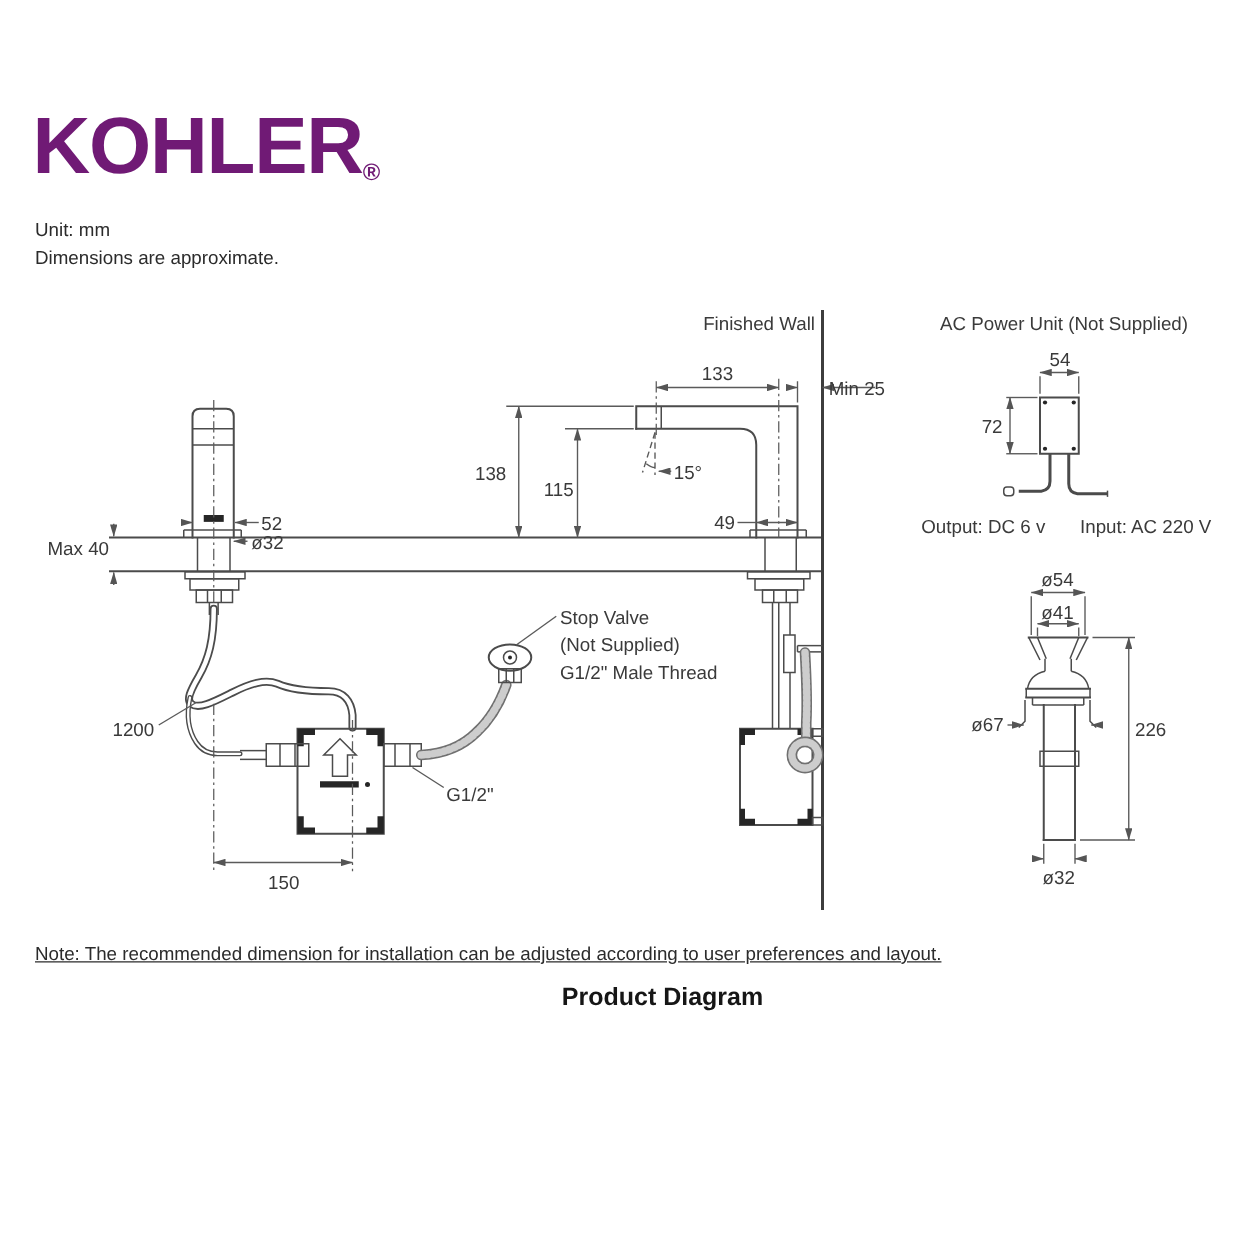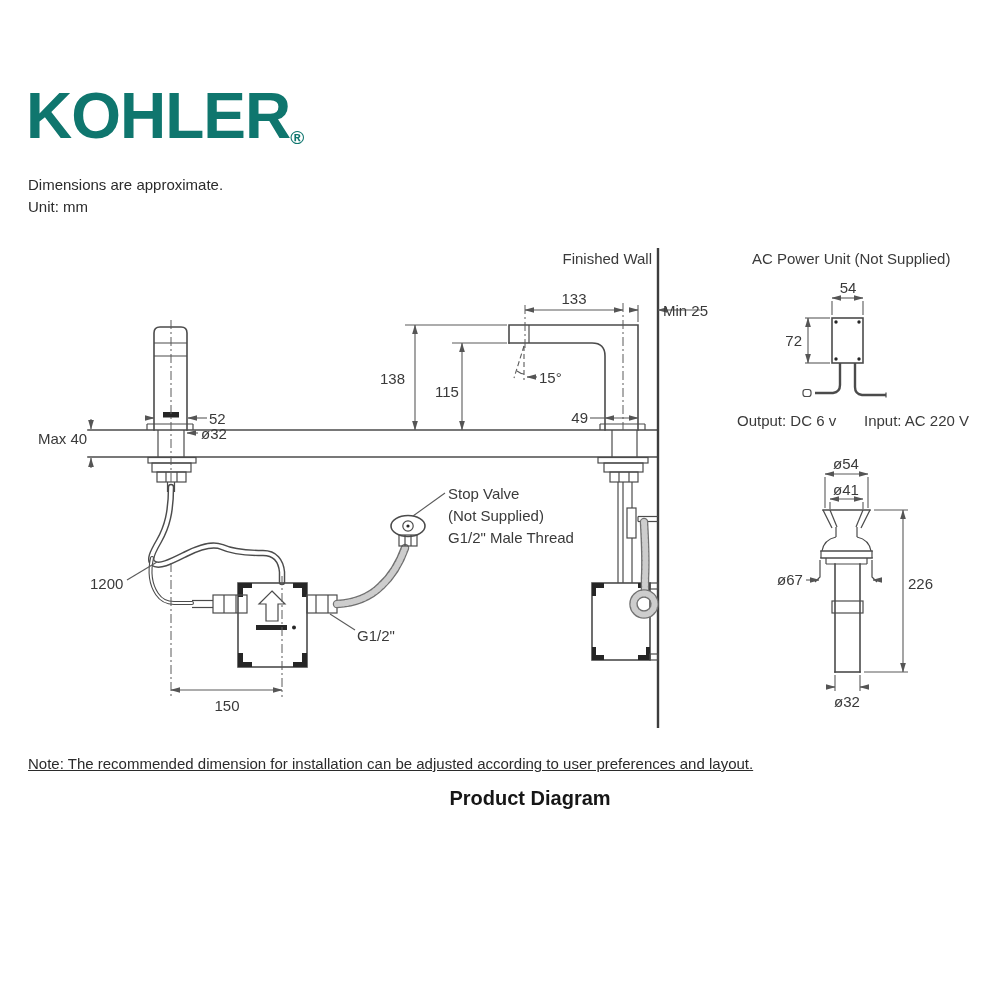--- a/index.html
+++ b/index.html
@@ -1,19 +1,19 @@
 <!DOCTYPE html>
 <html><head>
 <meta charset="utf-8">
 <style>
   html,body{margin:0;padding:0;background:#ffffff;}
   .page{position:relative;width:1000px;height:1000px;background:#fff;overflow:hidden;
         font-family:"Liberation Sans",sans-serif;color:#2f2f2f;}
   .logo{position:absolute;left:26px;top:84px;font-size:64px;font-weight:bold;
-        letter-spacing:-1px;color:#0f766e;line-height:1;}
+        letter-spacing:-1px;color:#701a75;line-height:1;}
   .logo .reg{font-size:19px;font-weight:bold;vertical-align:-6px;letter-spacing:0;}
   .subtitle{position:absolute;left:28px;top:174px;font-size:15px;line-height:22px;color:#2b2b2b;}
   .note{position:absolute;left:28px;top:755px;font-size:15px;color:#2b2b2b;text-decoration:underline;}
   .doc-title{position:absolute;left:0;top:787px;width:1060px;text-align:center;
              font-size:20px;font-weight:bold;color:#161616;}
   svg{position:absolute;left:0;top:0;}
   .ln{stroke:#4b4b4b;stroke-width:1.6;fill:none;stroke-linecap:square;}
   .ln2{stroke:#4b4b4b;stroke-width:1.2;fill:none;}
   .wall{stroke:#3d3d3d;stroke-width:2.4;fill:none;}
   .dim{stroke:#5a5a5a;stroke-width:1.1;fill:none;}
@@ -30,22 +30,22 @@
   .braidB{stroke:#cdcdcd;stroke-width:6;fill:none;stroke-linecap:round;stroke-dasharray:2 2.4;}
 </style>
 </head>
 <body>
 
 <div class="page">
 
   <div class="logo"><span>KOHLER</span><span class="reg">®</span></div>
 
   <div class="subtitle">
+    <div>Unit: mm</div>
     <div>Dimensions are approximate.</div>
-    <div>Unit: mm</div>
   </div>
 
   <svg width="1000" height="1000" viewBox="0 0 1000 1000">
     <defs>
       <marker id="arr" viewBox="0 0 10 6" refX="9.5" refY="3" markerWidth="9" markerHeight="5.4" orient="auto-start-reverse">
         <path d="M0,0 L10,3 L0,6 Z" fill="#555"></path>
       </marker>
     </defs>
 
     <g>

